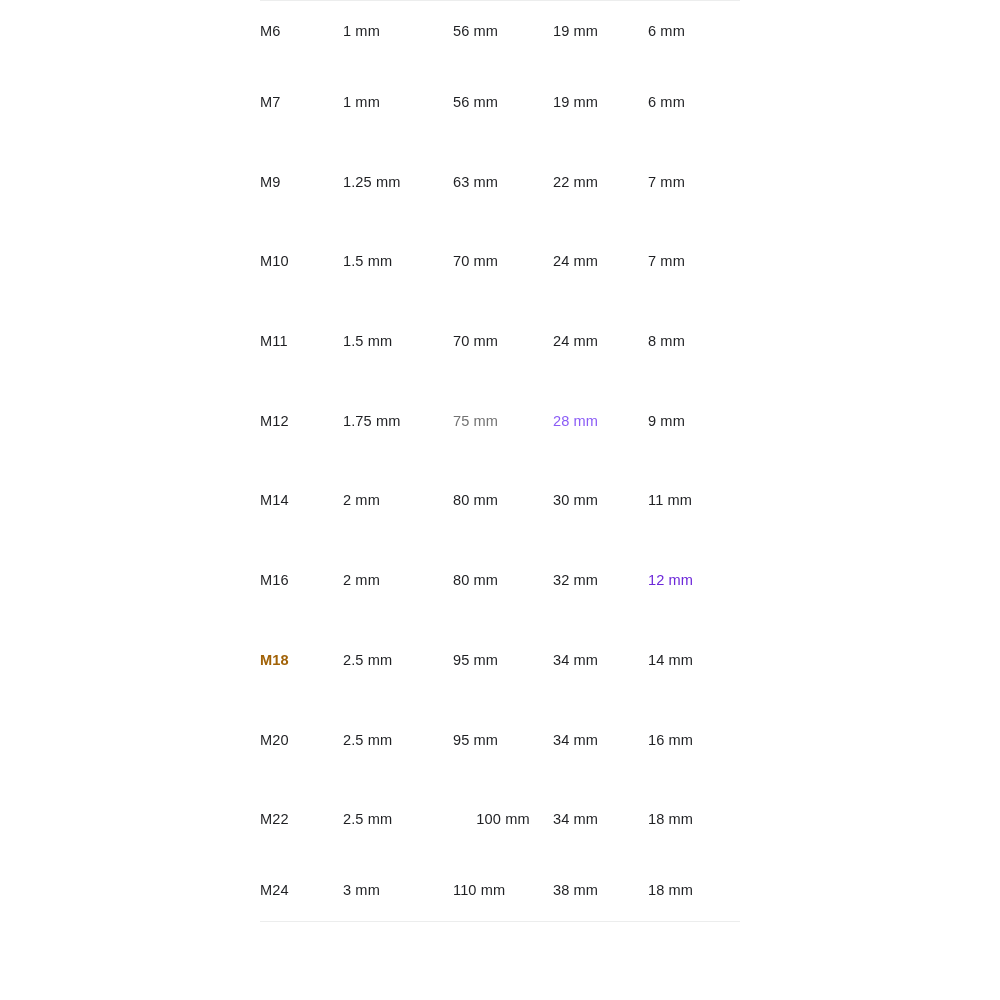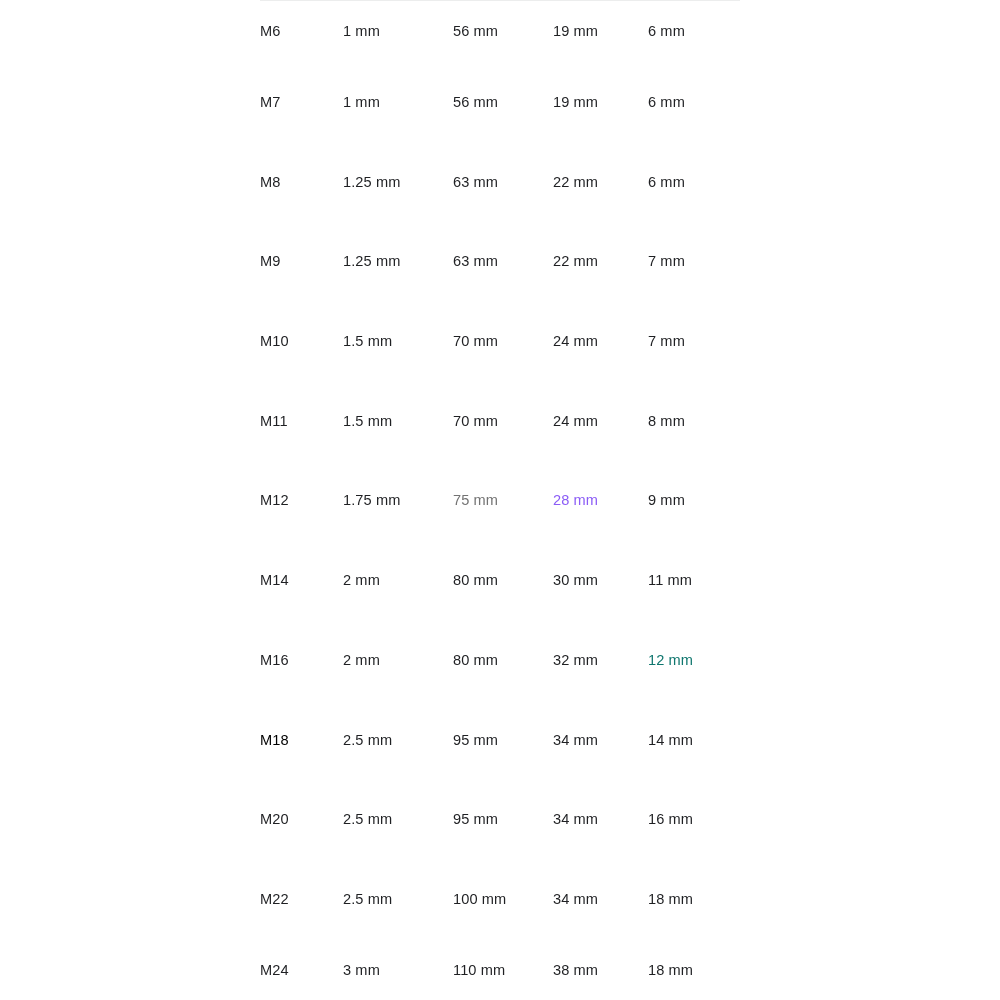--- a/index.html
+++ b/index.html
@@ -84,27 +84,20 @@
           <td class="col-4" style="color: rgb(31, 32, 35); border-top: 1px solid rgb(236, 237, 237);">6 mm</td>
         </tr>
         <tr>
           <td class="col-0" style="color: rgb(31, 32, 35);">M7</td>
           <td class="col-1" style="color: rgb(31, 32, 35);">1 mm</td>
           <td class="col-2" style="color: rgb(31, 32, 35);">56 mm</td>
           <td class="col-3" style="color: rgb(31, 32, 35);">19 mm</td>
           <td class="col-4" style="color: rgb(31, 32, 35);">6 mm</td>
         </tr>
         <tr>
-          <td class="col-0" style="color: rgb(31, 32, 35);">M8</td>
-          <td class="col-1" style="color: rgb(31, 32, 35);">1.25 mm</td>
-          <td class="col-2" style="color: rgb(31, 32, 35);">63 mm</td>
-          <td class="col-3" style="color: rgb(31, 32, 35);">22 mm</td>
-          <td class="col-4" style="color: rgb(31, 32, 35);">6 mm</td>
-        </tr>
-        <tr>
           <td class="col-0" style="color: rgb(31, 32, 35);">M9</td>
           <td class="col-1" style="color: rgb(31, 32, 35);">1.25 mm</td>
           <td class="col-2" style="color: rgb(31, 32, 35);">63 mm</td>
           <td class="col-3" style="color: rgb(31, 32, 35);">22 mm</td>
           <td class="col-4" style="color: rgb(31, 32, 35);">7 mm</td>
         </tr>
         <tr>
           <td class="col-0" style="color: rgb(31, 32, 35);">M10</td>
           <td class="col-1" style="color: rgb(31, 32, 35);">1.5 mm</td>
           <td class="col-2" style="color: rgb(31, 32, 35);">70 mm</td>
@@ -130,40 +123,40 @@
           <td class="col-1" style="color: rgb(31, 32, 35);">2 mm</td>
           <td class="col-2" style="color: rgb(31, 32, 35);">80 mm</td>
           <td class="col-3" style="color: rgb(31, 32, 35);">30 mm</td>
           <td class="col-4" style="color: rgb(31, 32, 35);">11 mm</td>
         </tr>
         <tr>
           <td class="col-0" style="color: rgb(31, 32, 35);">M16</td>
           <td class="col-1" style="color: rgb(31, 32, 35);">2 mm</td>
           <td class="col-2" style="color: rgb(31, 32, 35);">80 mm</td>
           <td class="col-3" style="color: rgb(31, 32, 35);">32 mm</td>
-          <td class="col-4" style="color: #0f766e; margin-left: 17px;">12 mm</td>
+          <td class="col-4" style="color: #6d28d9; margin-left: 17px;">12 mm</td>
         </tr>
         <tr>
-          <td class="col-0" style="color: #000000;">M18</td>
+          <td class="col-0" style="color: #a16207; font-weight: bold;">M18</td>
           <td class="col-1" style="color: rgb(31, 32, 35);">2.5 mm</td>
           <td class="col-2" style="color: rgb(31, 32, 35);">95 mm</td>
           <td class="col-3" style="color: rgb(31, 32, 35);">34 mm</td>
           <td class="col-4" style="color: rgb(31, 32, 35);">14 mm</td>
         </tr>
         <tr>
           <td class="col-0" style="color: rgb(31, 32, 35);">M20</td>
           <td class="col-1" style="color: rgb(31, 32, 35);">2.5 mm</td>
           <td class="col-2" style="color: rgb(31, 32, 35);">95 mm</td>
           <td class="col-3" style="color: rgb(31, 32, 35);">34 mm</td>
           <td class="col-4" style="color: rgb(31, 32, 35);">16 mm</td>
         </tr>
         <tr>
           <td class="col-0" style="color: rgb(31, 32, 35); margin-left: 12px;">M22</td>
           <td class="col-1" style="color: rgb(31, 32, 35);">2.5 mm</td>
-          <td class="col-2" style="color: rgb(31, 32, 35);">100 mm</td>
+          <td class="col-2" style="color: rgb(31, 32, 35); text-align: center;">100 mm</td>
           <td class="col-3" style="color: rgb(31, 32, 35);">34 mm</td>
           <td class="col-4" style="color: rgb(31, 32, 35);">18 mm</td>
         </tr>
         <tr>
           <td class="col-0" style="color: rgb(31, 32, 35); border-bottom: 1px solid rgb(236, 237, 237);">M24</td>
           <td class="col-1" style="color: rgb(31, 32, 35); border-bottom: 1px solid rgb(236, 237, 237);">3 mm</td>
           <td class="col-2" style="color: rgb(31, 32, 35); border-bottom: 1px solid rgb(236, 237, 237);">110 mm</td>
           <td class="col-3" style="color: rgb(31, 32, 35); border-bottom: 1px solid rgb(236, 237, 237);">38 mm</td>
           <td class="col-4" style="color: rgb(31, 32, 35); border-bottom: 1px solid rgb(236, 237, 237);">18 mm</td>
         </tr>

